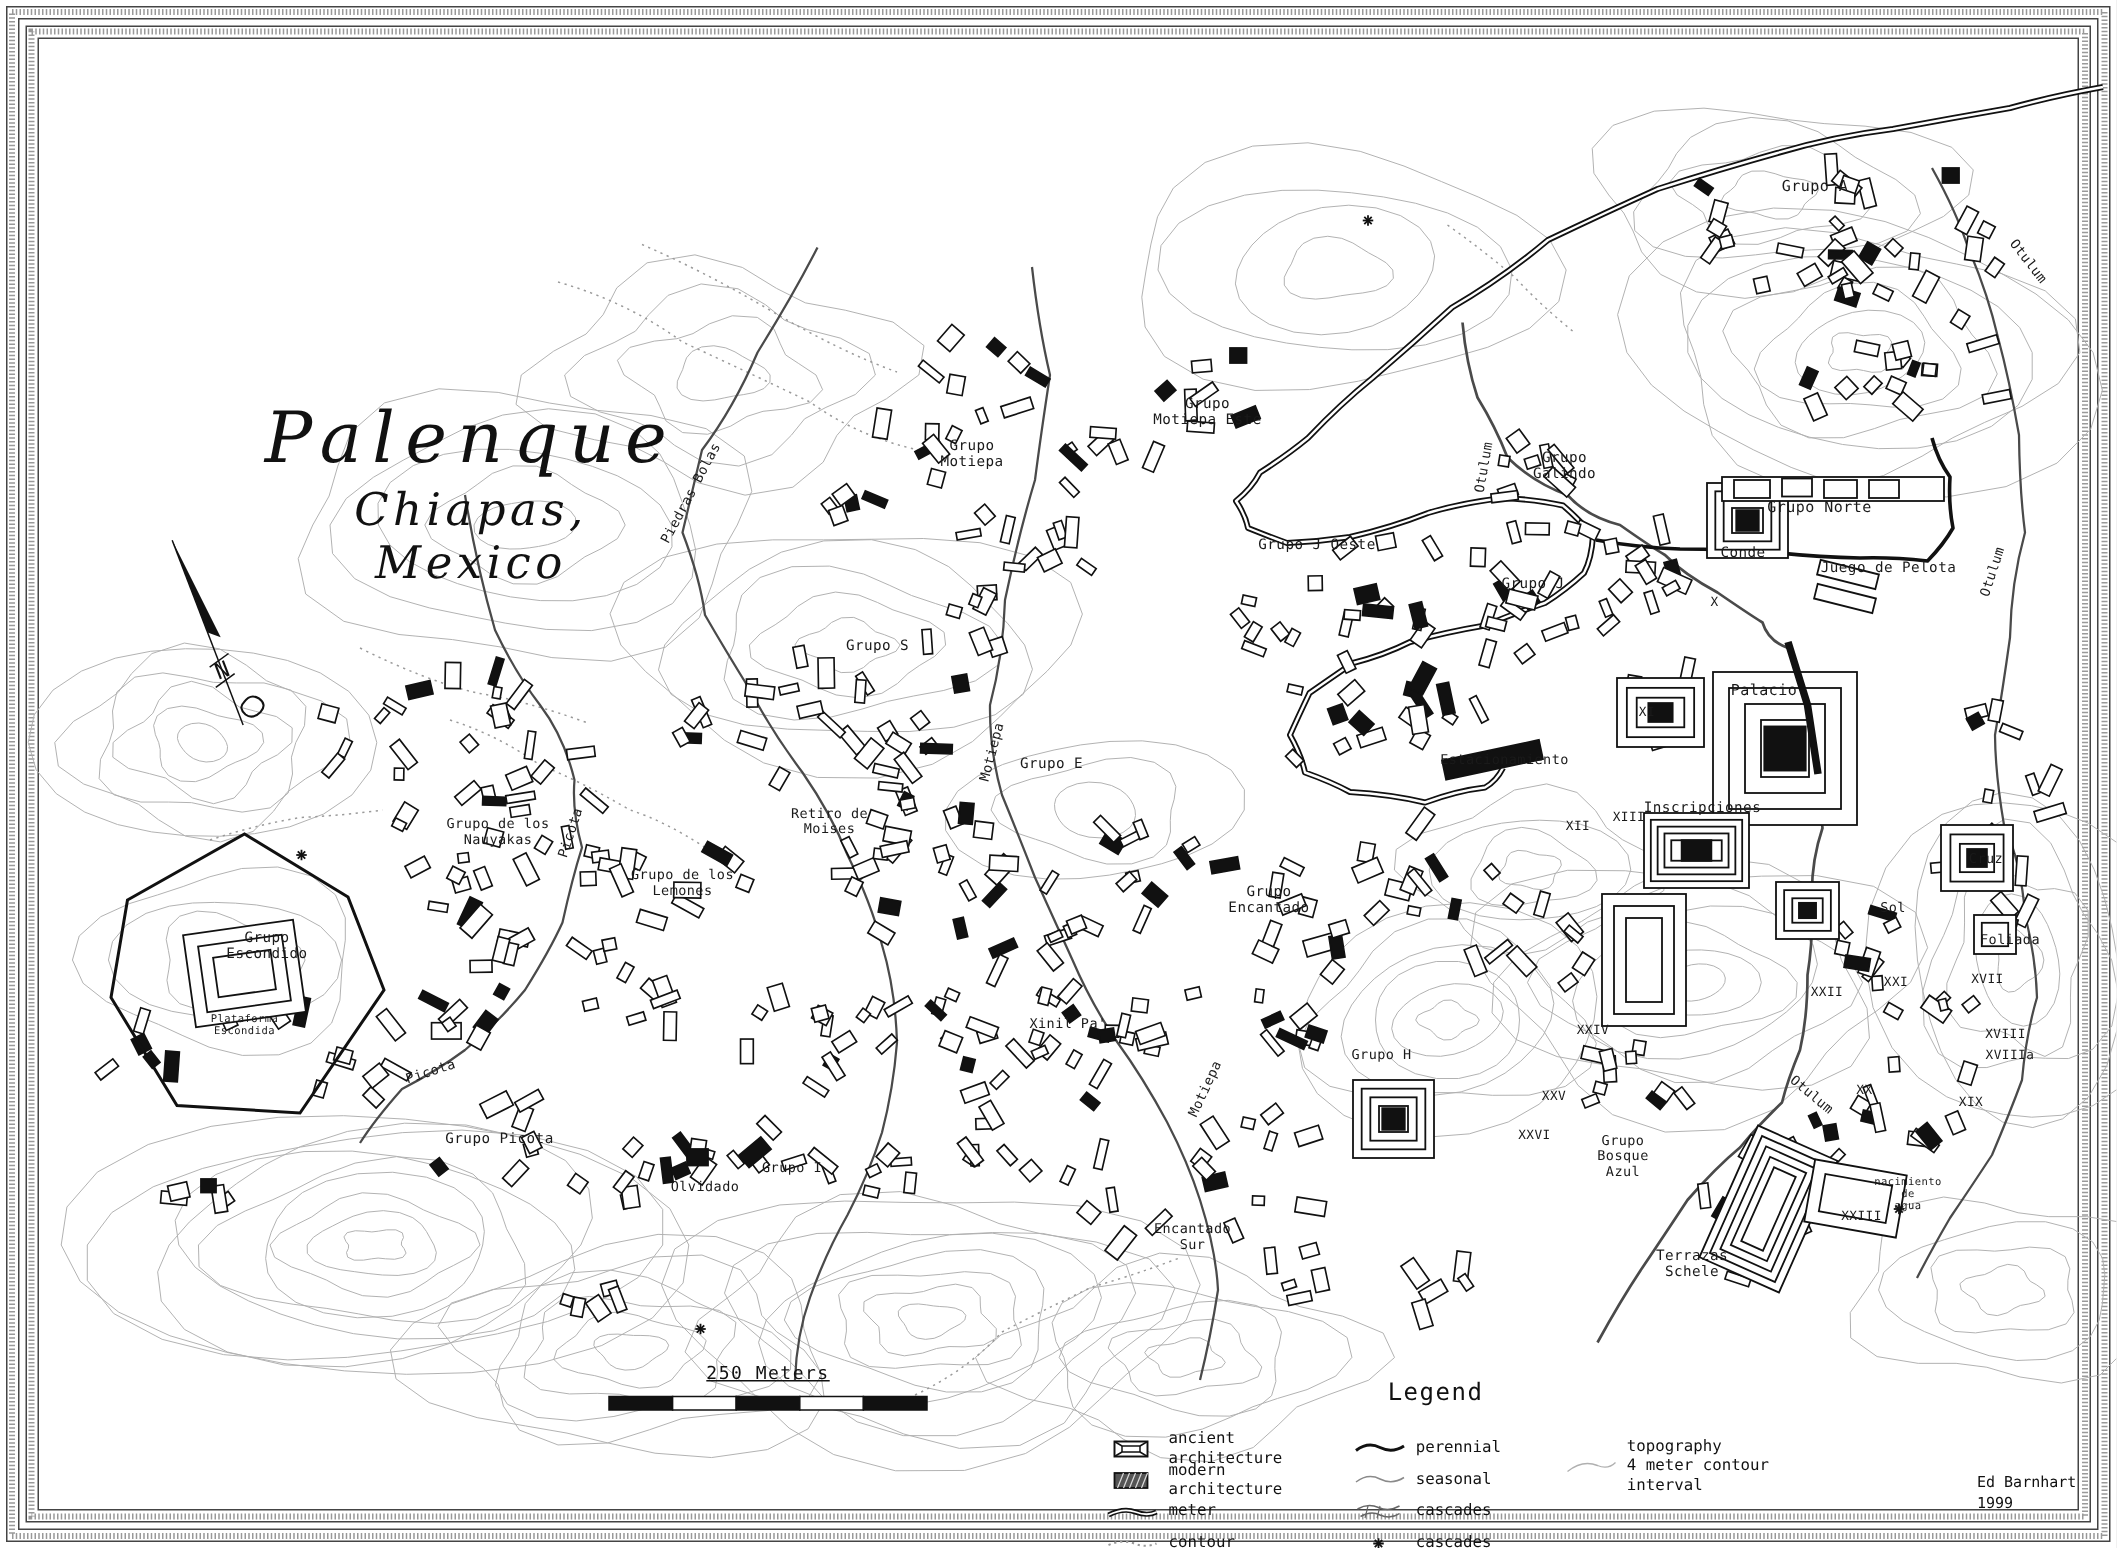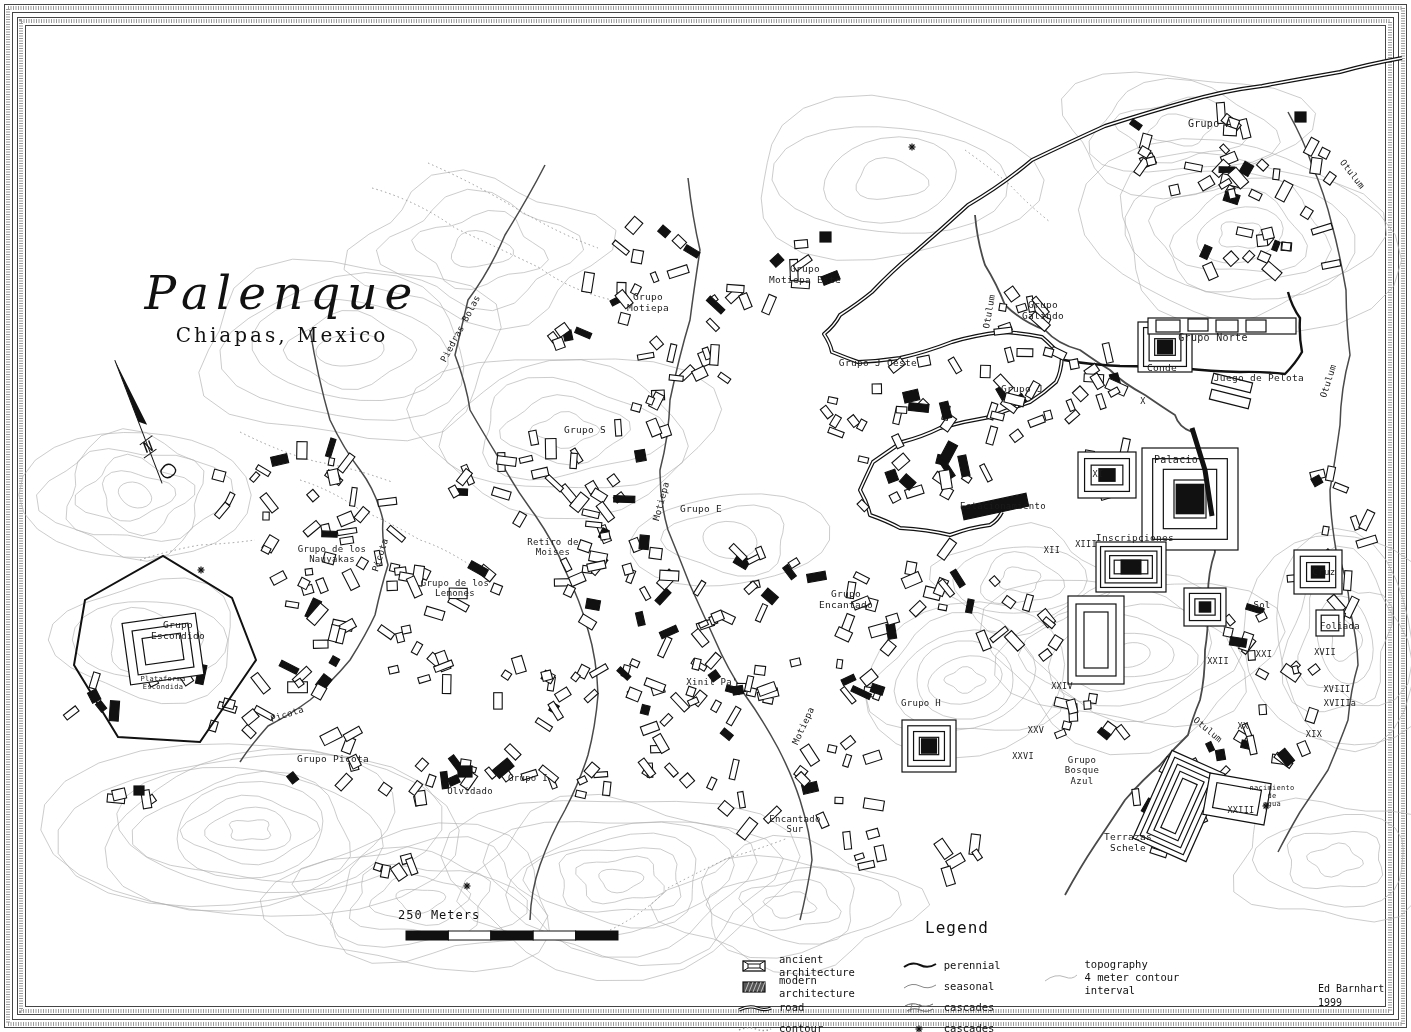--- a/index.html
+++ b/index.html
@@ -1,31 +1,31 @@
 <!DOCTYPE html>
 <html><head>
 <meta charset="utf-8">
 <style>
   html,body{margin:0;padding:0;background:#e8e8e8;}
   .page{position:relative;width:1411px;height:1032px;background:#ffffff;overflow:hidden;
         font-family:"DejaVu Sans Mono", monospace;}
-  .title-block{position:absolute;left:142px;top:268px;width:280px;text-align:center;color:#111;}
+  .title-block{position:absolute;left:174px;top:268px;width:280px;text-align:center;color:#111;}
   .title-main{font-family:"DejaVu Serif", serif;font-style:italic;font-size:47px;letter-spacing:7px;line-height:1.05;}
-  .title-sub{font-family:"DejaVu Serif", serif;font-size:20px;letter-spacing:3px;margin-top:6px;}
+  .title-sub{font-family:"DejaVu Serif", serif;font-style:italic;font-size:30px;letter-spacing:3px;margin-top:6px;}
   .legend{position:absolute;left:737px;top:918px;width:470px;color:#111;}
   .legend-title{font-size:16px;text-align:center;width:220px;margin-left:110px;letter-spacing:1px;}
   .legend-cols{display:flex;margin-top:21px;}
   .legend-col{display:flex;flex-direction:column;}
   .legend-col1{width:160px;}
   .legend-col2{width:130px;margin-left:10px;}
   .legend-col3{width:170px;margin-left:15px;}
   .legend-item{display:flex;align-items:center;margin-bottom:5px;height:16px;}
   .legend-sym{width:36px;height:16px;flex:0 0 36px;}
   .legend-lab{font-size:10.5px;margin-left:6px;white-space:pre-line;line-height:1.25;}
-  .scalebar{position:absolute;left:398px;top:908px;width:228px;text-align:left;color:#111;}
+  .scalebar{position:absolute;left:398px;top:908px;width:228px;text-align:center;color:#111;text-decoration:underline;}
   .scalebar-label{font-size:12px;margin-bottom:6px;letter-spacing:1px;}
   .credit{position:absolute;left:1318px;top:982px;font-size:10px;line-height:1.35;color:#111;}
   svg text{font-family:"DejaVu Sans Mono", monospace;}
 </style>
 </head>
 <body>
 
 <div class="page">
 
   <svg id="map-svg" width="1411" height="1032" viewBox="0 0 1411 1032" style="position:absolute;left:0;top:0;">
@@ -972,21 +972,21 @@
                 <line x1="20" y1="13" x2="24" y2="3" stroke="#ddd" stroke-width="0.8"></line>
                 <line x1="24" y1="13" x2="28" y2="3" stroke="#ddd" stroke-width="0.8"></line>
               </svg></div>
             <div class="legend-lab">modern architecture</div>
           </div>
           <div class="legend-item">
             <div class="legend-sym"><svg width="36" height="16">
                 <path d="M2 10 q10 -5 18 -2 q8 3 14 0" fill="none" stroke="#111111" stroke-width="3.4"></path>
                 <path d="M2 10 q10 -5 18 -2 q8 3 14 0" fill="none" stroke="#fff" stroke-width="1.2"></path>
               </svg></div>
-            <div class="legend-lab">road</div>
+            <div class="legend-lab">meter</div>
           </div>
           <div class="legend-item">
             <div class="legend-sym"><svg width="36" height="16">
                 <path d="M2 9 q9 -4 17 -1 q8 3 15 0" fill="none" stroke="#9a9a9a" stroke-width="1.4" stroke-dasharray="1.5 2.5"></path>
               </svg></div>
             <div class="legend-lab">contour</div>
           </div>
         </div>
       <div class="legend-col legend-col2" id="legend-col2">
           <div class="legend-item">

